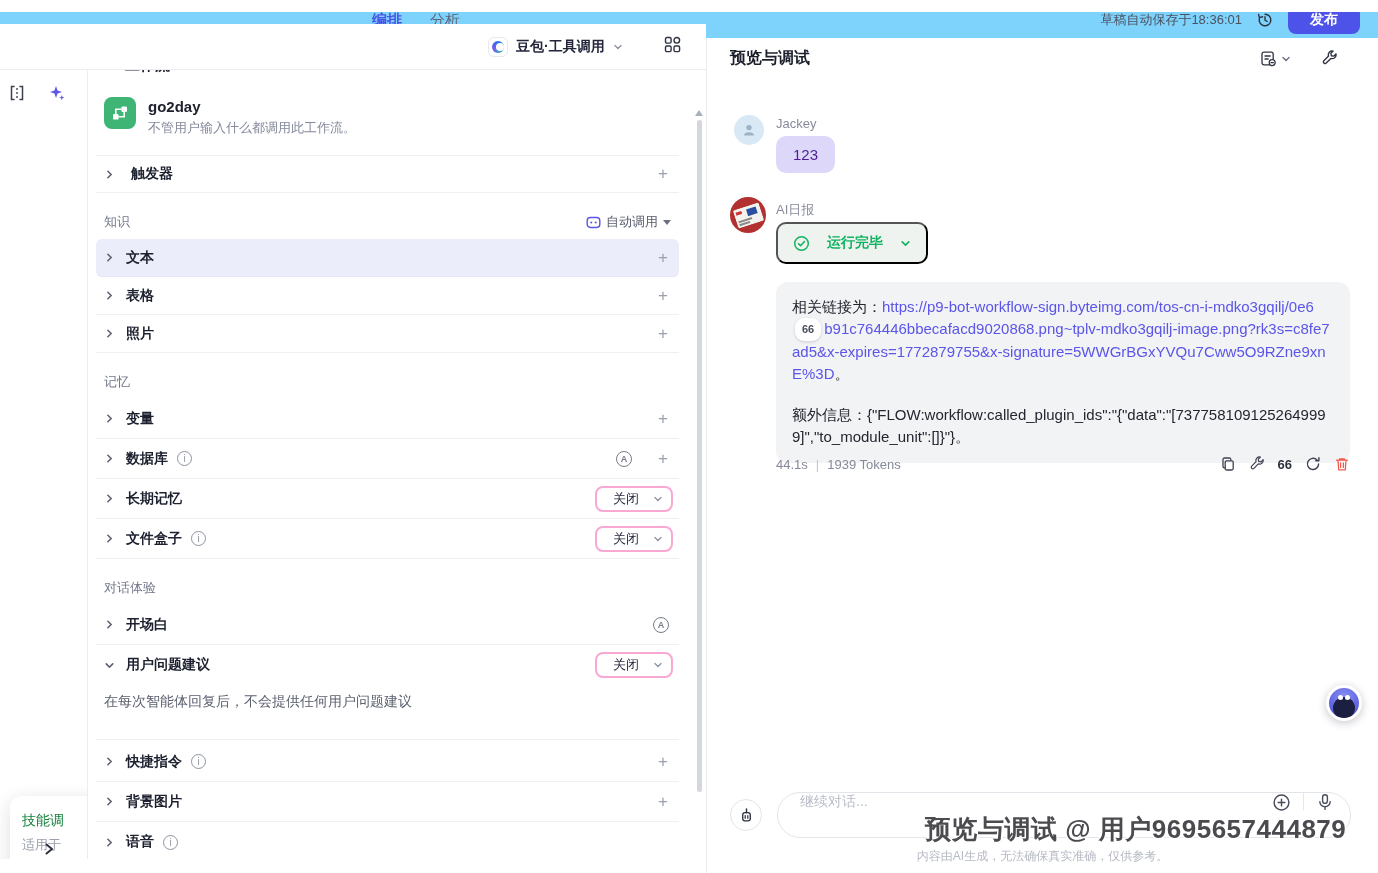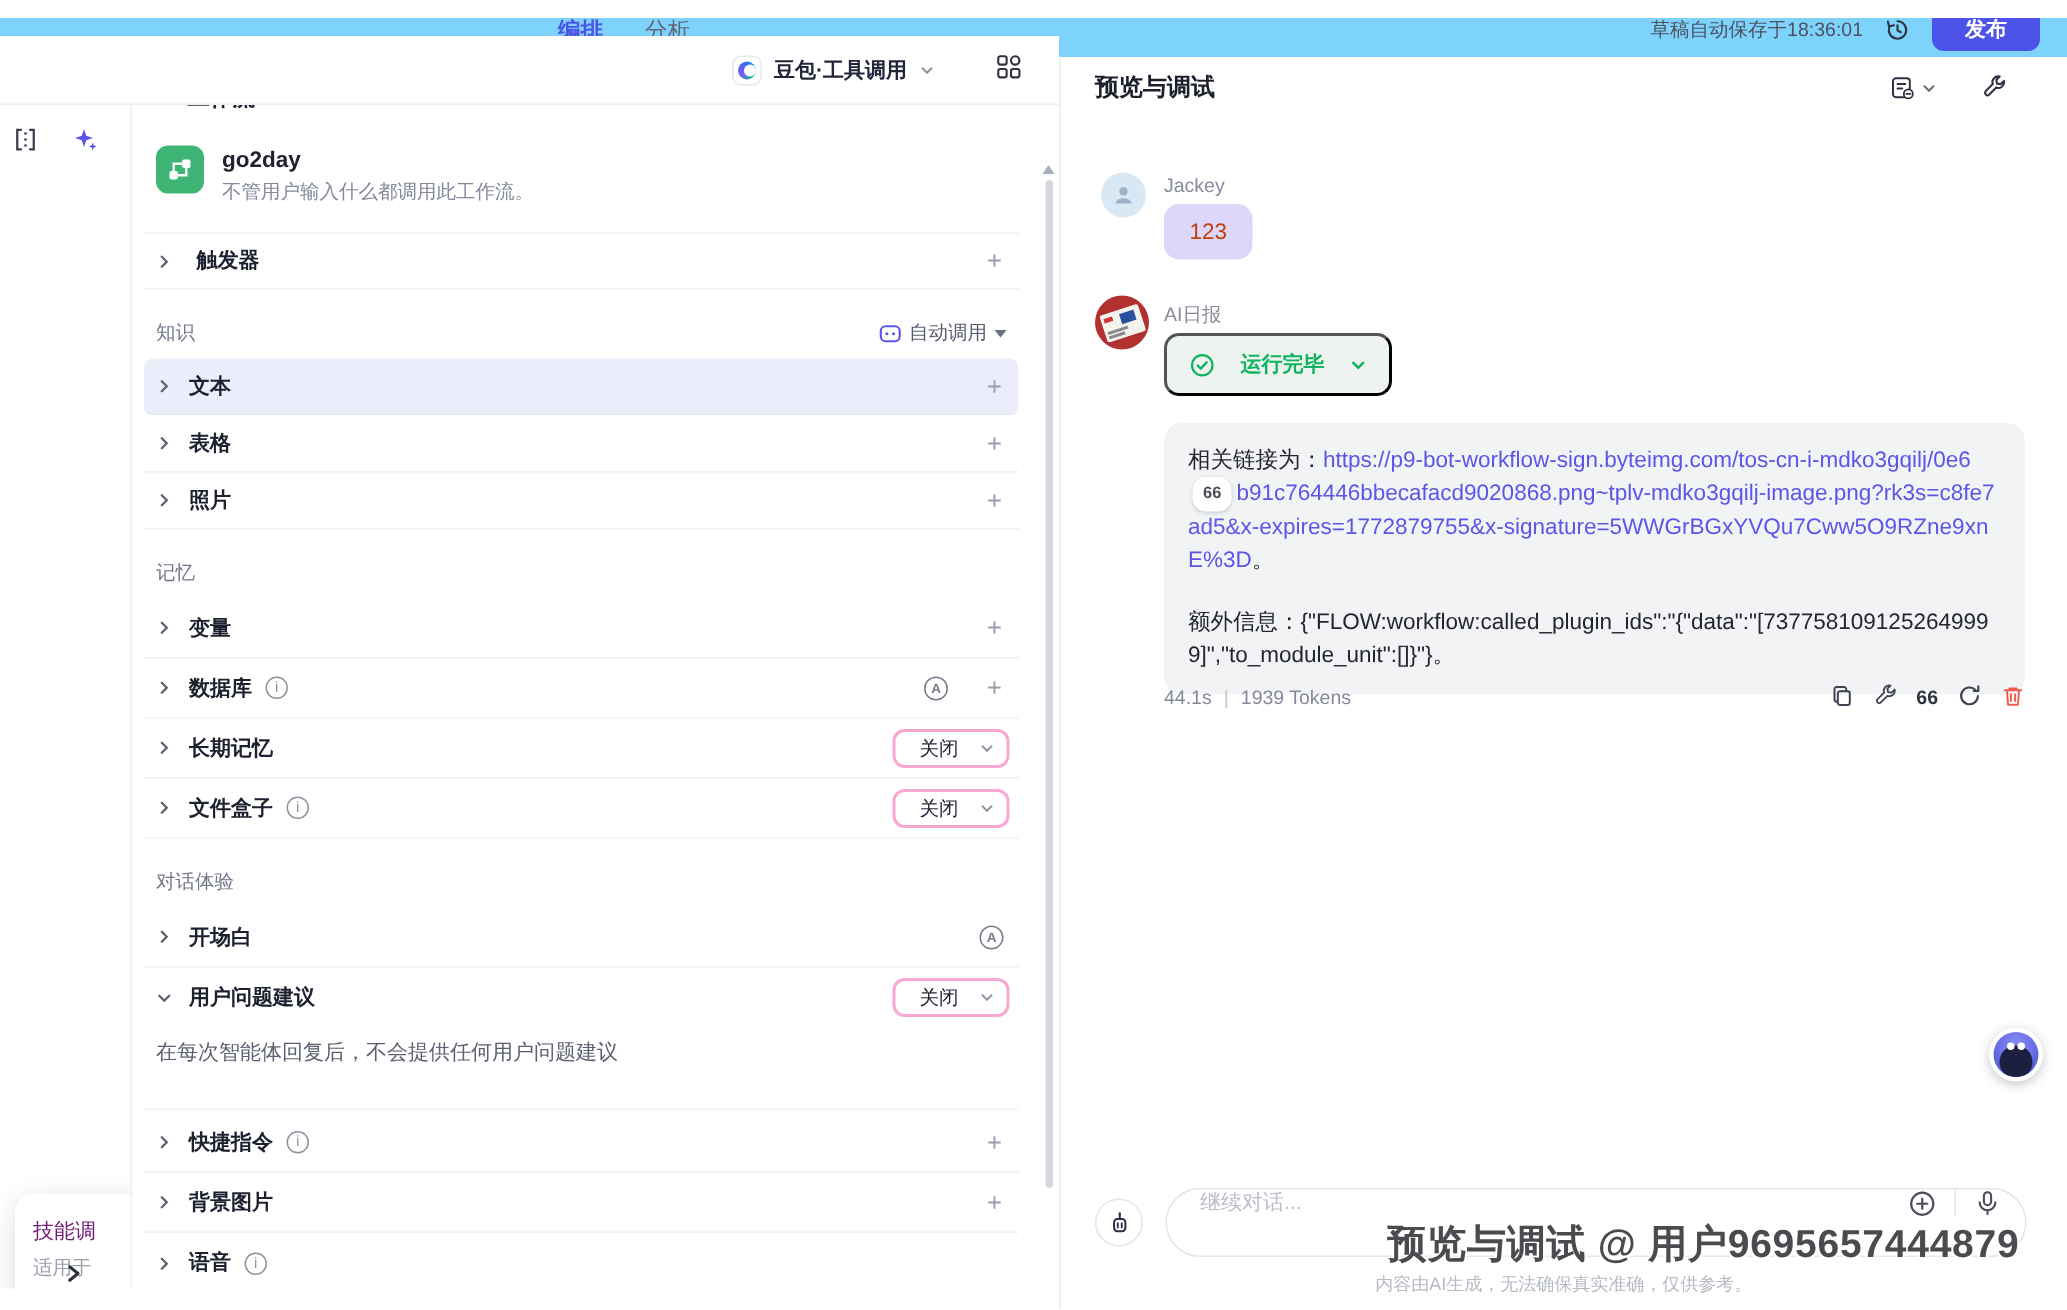--- a/index.html
+++ b/index.html
@@ -29,21 +29,21 @@
     background:conic-gradient(#2b6cf5,#19c39c,#7a5cf0,#2b6cf5); }
   .model-logo::after { content:""; position:absolute; left:7px; top:5px; width:8px; height:8px; border-radius:50%; background:#fff; }
   .model-name { font-size:14px; font-weight:600; color:#23263a; }
   .grid-btn { position:absolute; left:664px; top:12px; }
 
   
   .rail { position:absolute; left:0; top:46px; width:88px; height:789px; border-right:1px solid #ecedf1; overflow:hidden; background:#fff; }
   .rail-icons { display:flex; gap:22px; padding:14px 0 0 8px; }
   .rail-tooltip { position:absolute; left:10px; top:726px; width:110px; height:120px; background:#fff;
     border-radius:12px; box-shadow:0 4px 18px rgba(28,31,52,.14); padding:12px 10px 10px 12px; }
-  .rail-tooltip .tt-title { font-size:14px; color:#701a75; line-height:24px; white-space:nowrap; }
+  .rail-tooltip .tt-title { font-size:14px; color:#15803d; line-height:24px; white-space:nowrap; }
   .rail-tooltip .tt-line { font-size:13px; color:#9ba0ad; line-height:25px; white-space:nowrap; }
   .rail-expand { position:absolute; left:42px; top:768px; width:22px; height:22px; background:none; border:none; color:#2b2f3e; cursor:pointer; }
 
   
   .config { position:absolute; left:88px; top:46px; width:601px; height:789px; padding:0 10px 0 8px; overflow:hidden; }
   .clip-section { height:15px; overflow:hidden; }
   .clip-section .clip-inner { display:flex; align-items:center; gap:10px; margin-top:-14px; padding-left:8px; }
   .clip-section .lbl { font-size:15px; font-weight:700; color:#1d212f; }
   .wf-card { padding:12px 8px 18px 8px; display:flex; gap:12px; align-items:flex-start; }
   .wf-icon { width:32px; height:32px; border-radius:8px; background:#3eb575; flex:none; display:flex; align-items:center; justify-content:center; }
@@ -79,21 +79,21 @@
   .vscroll .thumb { width:5px; margin:0 auto; height:672px; border-radius:3px; background:#d4d7dd; }
 
   
   .preview { position:absolute; left:706px; top:38px; width:672px; height:835px; background:#fff; border-left:1px solid #ebecf0; }
   .pv-title { position:absolute; left:23px; top:10px; font-size:16px; font-weight:700; color:#1b1e2b; }
   .pv-hicons { position:absolute; right:40px; top:12px; display:flex; gap:30px; align-items:center; color:#3d4150; }
   .pv-hicons .with-chev { display:flex; align-items:center; gap:4px; }
 
   .u-avatar { position:absolute; left:27px; top:77px; width:30px; height:30px; border-radius:50%; background:#d9e8f5; display:flex; align-items:center; justify-content:center; }
   .u-name { position:absolute; left:69px; top:78px; font-size:13px; color:#878b9c; }
-  .u-bubble { position:absolute; left:69px; top:98px; background:#ddd8fa; border-radius:10px; padding:10px 17px; font-size:15px; color:#c2410c; }
+  .u-bubble { position:absolute; left:69px; top:98px; background:#ddd8fa; border-radius:10px; padding:10px 17px; font-size:15px; color:#4c1d95; }
 
   .b-avatar { position:absolute; left:23px; top:159px; width:36px; height:36px; border-radius:50%; background:#b23030; overflow:hidden; }
   .b-avatar .paper { position:absolute; left:5px; top:9px; width:27px; height:19px; background:#f3f2ec; transform:rotate(-18deg); border-radius:2px;
     background-image:linear-gradient(#2a4ea0 0 0),linear-gradient(#c33 0 0),linear-gradient(#888 0 0),linear-gradient(#888 0 0);
     background-repeat:no-repeat; background-size:10px 7px,6px 3px,14px 2px,11px 2px; background-position:13px 3px,2px 3px,2px 12px,2px 15px; }
   .b-name { position:absolute; left:69px; top:163px; font-size:13px; color:#878b9c; }
   .run-pill { position:absolute; left:69px; top:184px; width:152px; height:42px; background:#eff3f0; border-radius:10px;
     display:flex; align-items:center; padding:0 15px; gap:9px; cursor:pointer; }
   .run-pill .rtxt { font-size:14px; font-weight:700; color:#10b35f; flex:1; }
   .run-pill svg { flex:none; }

